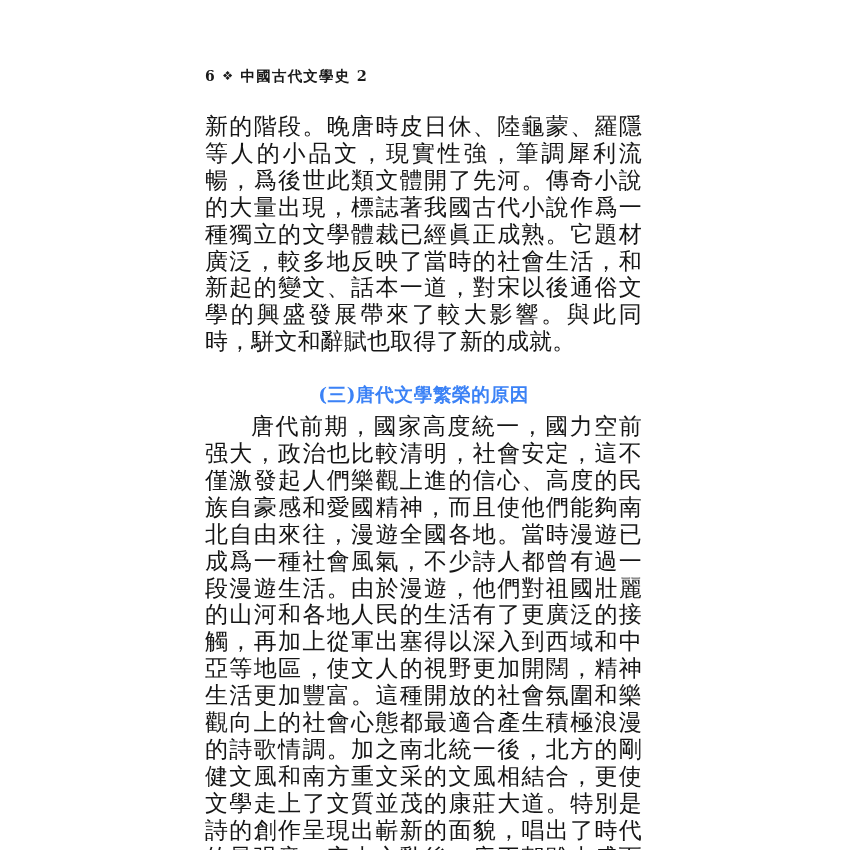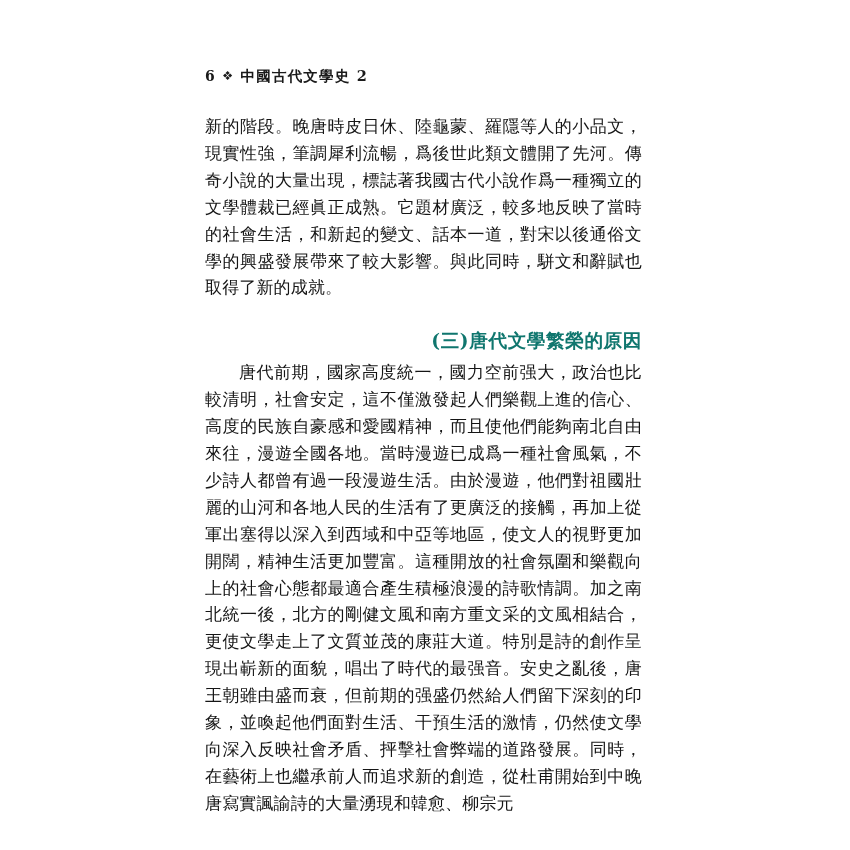--- a/index.html
+++ b/index.html
@@ -57,43 +57,43 @@
   
   #textblock {
     position: absolute;
     left: 205px;
     top: 113px;
     width: 437px;
   }
 
   p.para {
     margin: 0;
-    font-size: 17px;
+    font-size: 23px;
     line-height: 26.9px;
     text-align: justify;
     text-justify: inter-ideograph;
     letter-spacing: 0.15px;
     text-indent: 2em;
     word-break: break-all;
     color: #151515;
   }
   p.para.cont { text-indent: 0; }
   p.para.strong {
     font-weight: 700;
     letter-spacing: 0.05px;
   }
 
   h2.section-heading {
     margin: 0;
     font-size: 18.6px;
     line-height: 26.9px;
     font-weight: 700;
-    text-align: right;
+    text-align: center;
     letter-spacing: 0.6px;
-    color: #0f766e;
+    color: #3b82f6;
   }
 
   .gap-before-heading { height: 27px; }
   .gap-after-heading  { height: 4px; }
 </style>
 </head>
 <body>
 
 <div id="page">
 

